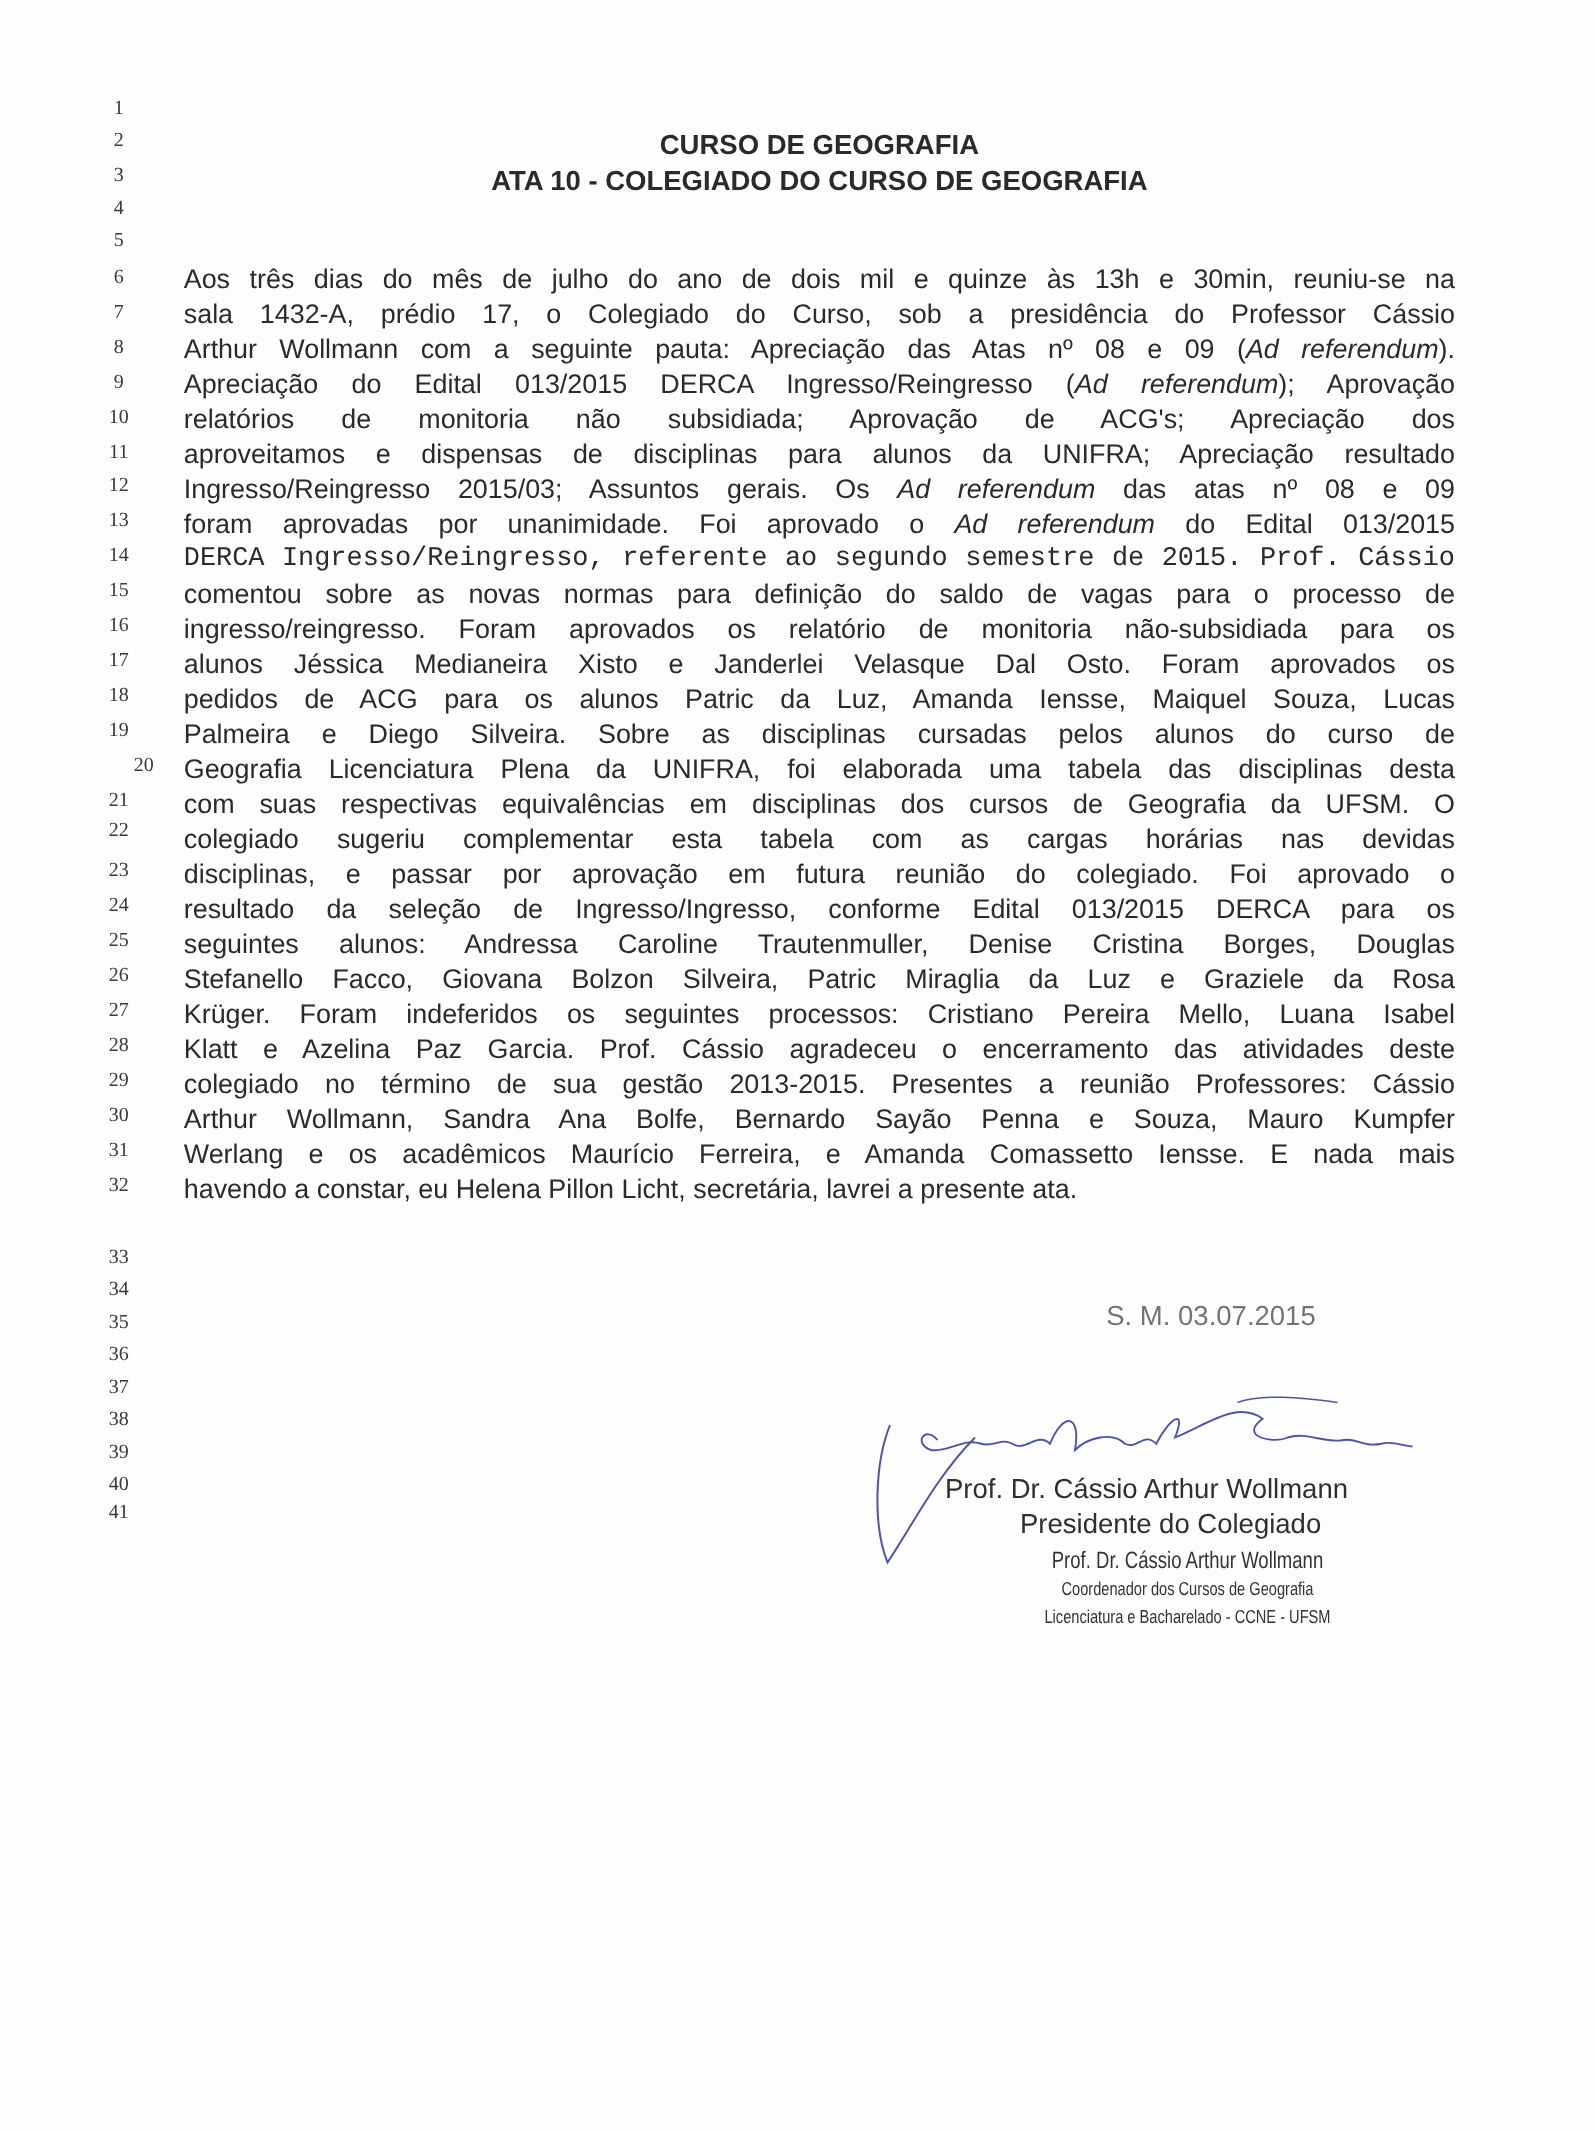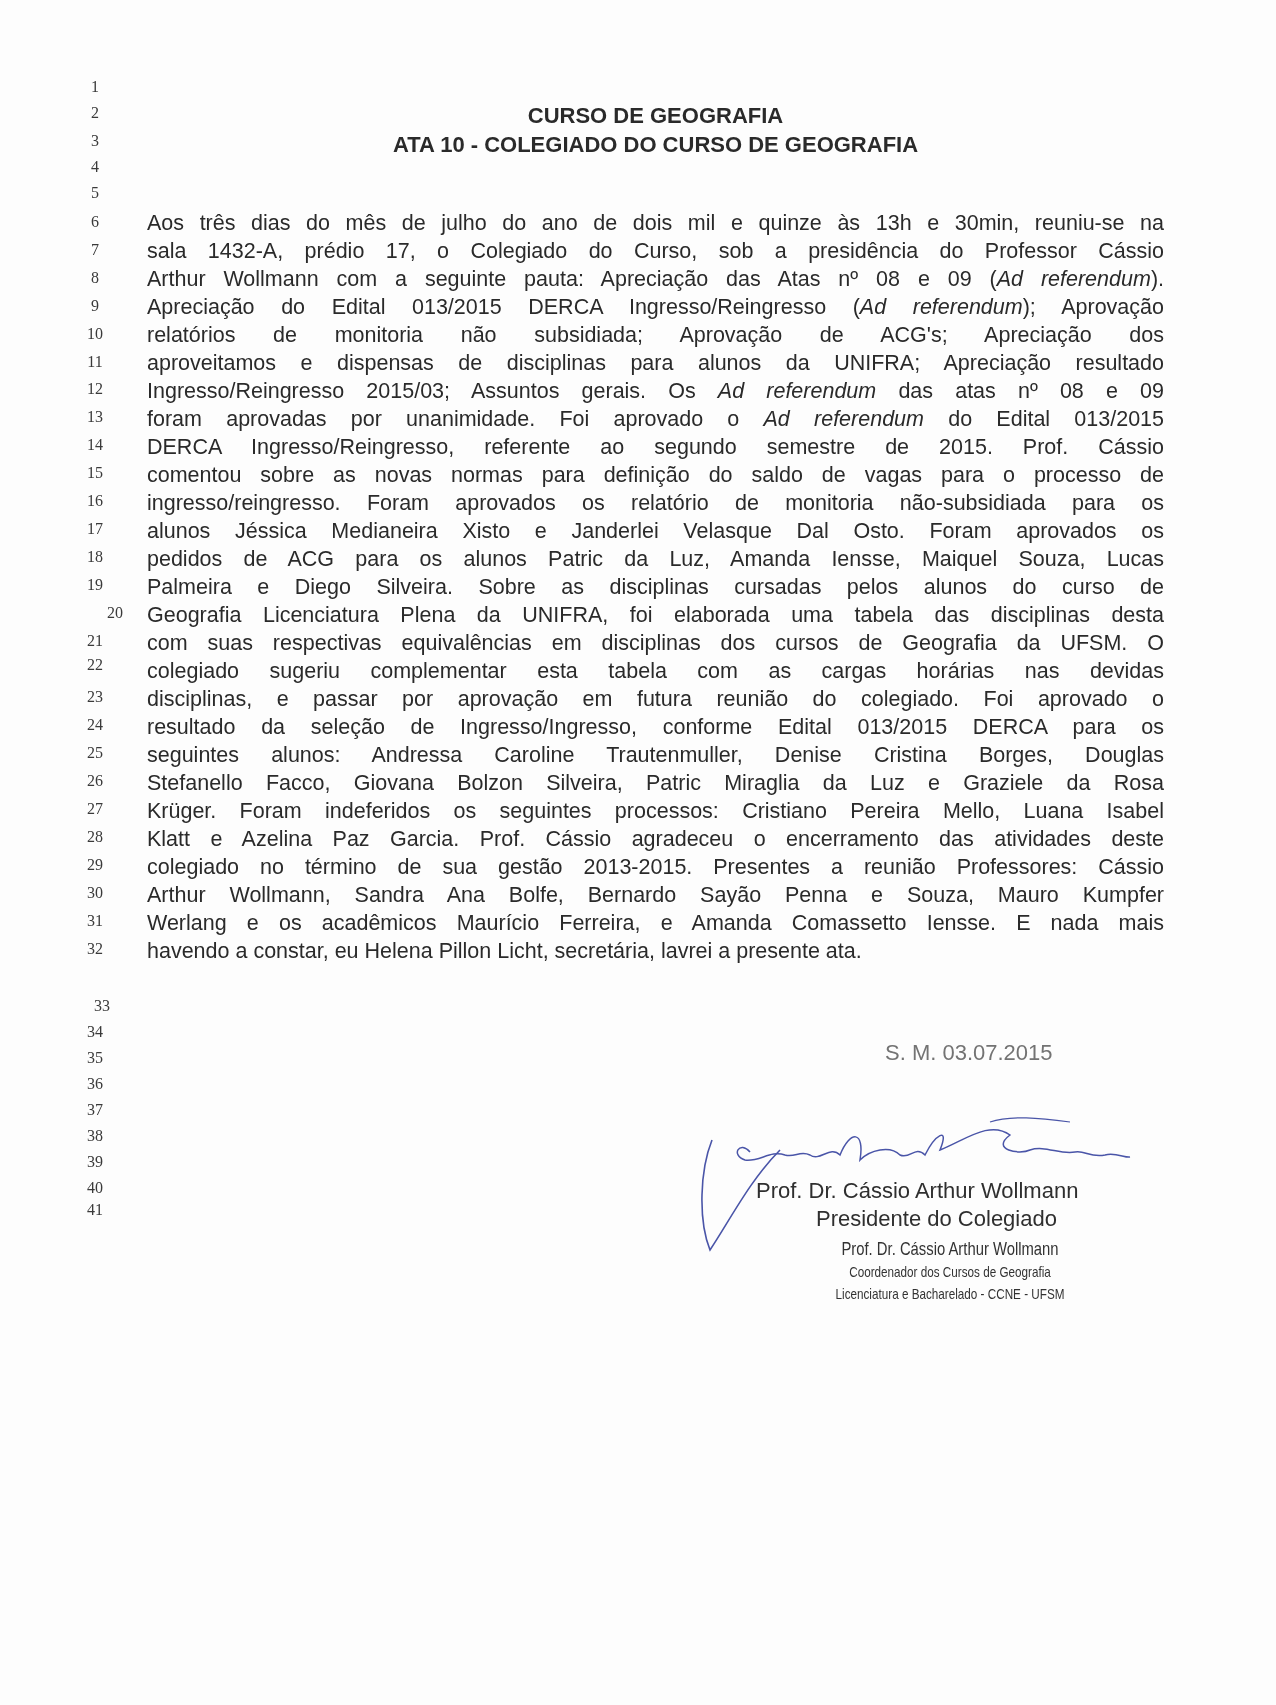--- a/index.html
+++ b/index.html
@@ -64,21 +64,21 @@
       <div class="lineno" style="top: 688px;">23</div>
       <div class="lineno" style="top: 716px;">24</div>
       <div class="lineno" style="top: 744px;">25</div>
       <div class="lineno" style="top: 772px;">26</div>
       <div class="lineno" style="top: 800px;">27</div>
       <div class="lineno" style="top: 828px;">28</div>
       <div class="lineno" style="top: 856px;">29</div>
       <div class="lineno" style="top: 884px;">30</div>
       <div class="lineno" style="top: 912px;">31</div>
       <div class="lineno" style="top: 940px;">32</div>
-      <div class="lineno" style="top: 997px; text-align: right;">33</div>
+      <div class="lineno" style="top: 997px;">33</div>
       <div class="lineno" style="top: 1023px;">34</div>
       <div class="lineno" style="top: 1049px;">35</div>
       <div class="lineno" style="top: 1075px;">36</div>
       <div class="lineno" style="top: 1101px;">37</div>
       <div class="lineno" style="top: 1127px;">38</div>
       <div class="lineno" style="top: 1153px;">39</div>
       <div class="lineno" style="top: 1179px;">40</div>
       <div class="lineno" style="top: 1201px;">41</div>
     </div>
 
@@ -87,21 +87,21 @@
 
   <div id="body-lines">
       <div class="row justify" style="top: 209px;"><span>Aos três dias do mês de julho do ano de dois mil e quinze às 13h e 30min, reuniu-se na</span></div>
       <div class="row justify" style="top: 237px;"><span>sala 1432-A, prédio 17, o Colegiado do Curso, sob a presidência do Professor Cássio</span></div>
       <div class="row justify" style="top: 265px;"><span>Arthur Wollmann com a seguinte pauta: Apreciação das Atas nº 08 e 09 (</span><i>Ad referendum</i><span>).</span></div>
       <div class="row justify" style="top: 293px;"><span>Apreciação do Edital 013/2015 DERCA Ingresso/Reingresso (</span><i>Ad referendum</i><span>); Aprovação</span></div>
       <div class="row justify" style="top: 321px;"><span>relatórios de monitoria não subsidiada; Aprovação de ACG's; Apreciação dos</span></div>
       <div class="row justify" style="top: 349px;"><span>aproveitamos e dispensas de disciplinas para alunos da UNIFRA; Apreciação resultado</span></div>
       <div class="row justify" style="top: 377px;"><span>Ingresso/Reingresso 2015/03; Assuntos gerais. Os </span><i>Ad referendum</i><span> das atas nº 08 e 09</span></div>
       <div class="row justify" style="top: 405px;"><span>foram aprovadas por unanimidade. Foi aprovado o </span><i>Ad referendum</i><span> do Edital 013/2015</span></div>
-      <div class="row justify" style="top: 433px;"><span>DERCA Ingresso/Reingresso, referente ao segundo semestre de 2015. Prof. Cássio</span></div>
+      <div class="row justify" style="top: 433px; font-family: Liberation Mono, monospace;"><span>DERCA Ingresso/Reingresso, referente ao segundo semestre de 2015. Prof. Cássio</span></div>
       <div class="row justify" style="top: 461px;"><span>comentou sobre as novas normas para definição do saldo de vagas para o processo de</span></div>
       <div class="row justify" style="top: 489px;"><span>ingresso/reingresso. Foram aprovados os relatório de monitoria não-subsidiada para os</span></div>
       <div class="row justify" style="top: 517px;"><span>alunos Jéssica Medianeira Xisto e Janderlei Velasque Dal Osto. Foram aprovados os</span></div>
       <div class="row justify" style="top: 545px;"><span>pedidos de ACG para os alunos Patric da Luz, Amanda Iensse, Maiquel Souza, Lucas</span></div>
       <div class="row justify" style="top: 573px;"><span>Palmeira e Diego Silveira. Sobre as disciplinas cursadas pelos alunos do curso de</span></div>
       <div class="row justify" style="top: 601px;"><span>Geografia Licenciatura Plena da UNIFRA, foi elaborada uma tabela das disciplinas desta</span></div>
       <div class="row justify" style="top: 629px;"><span>com suas respectivas equivalências em disciplinas dos cursos de Geografia da UFSM. O</span></div>
       <div class="row justify" style="top: 657px;"><span>colegiado sugeriu complementar esta tabela com as cargas horárias nas devidas</span></div>
       <div class="row justify" style="top: 685px;"><span>disciplinas, e passar por aprovação em futura reunião do colegiado. Foi aprovado o</span></div>
       <div class="row justify" style="top: 713px;"><span>resultado da seleção de Ingresso/Ingresso, conforme Edital 013/2015 DERCA para os</span></div>

